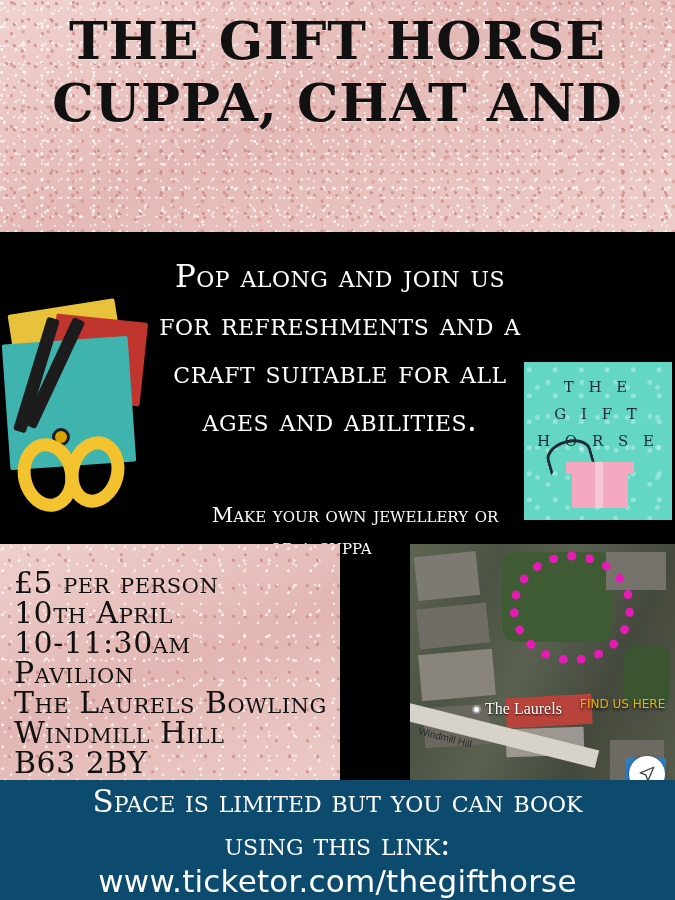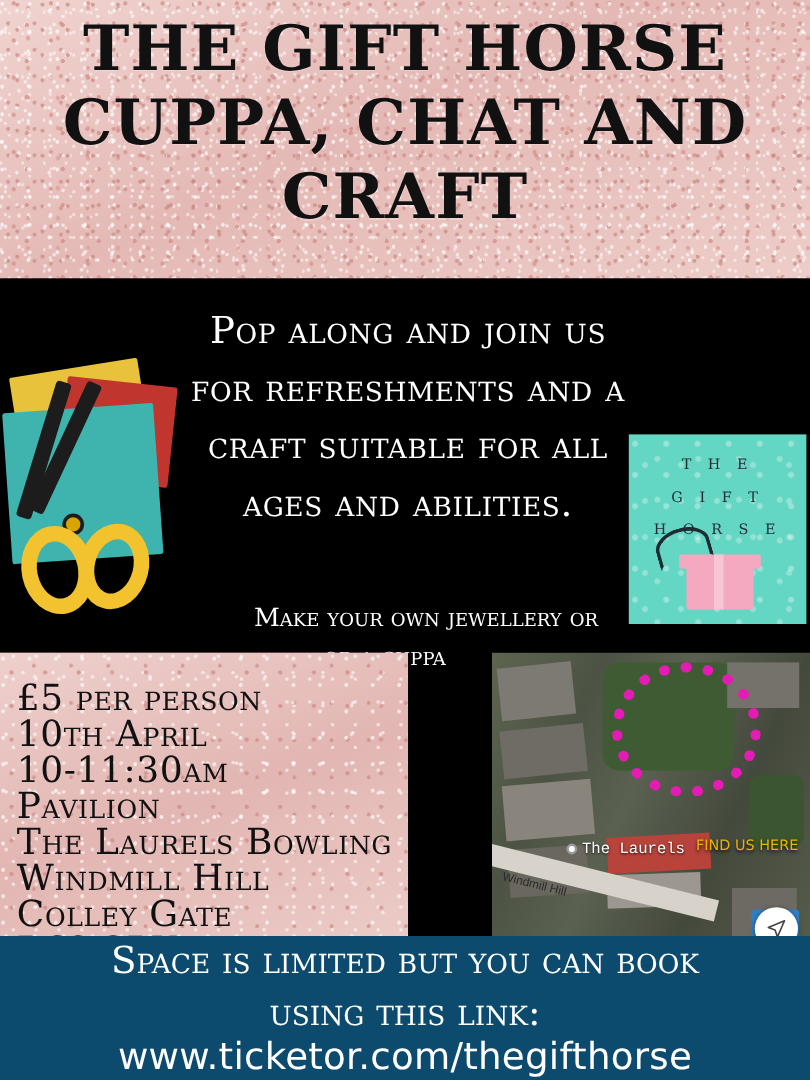--- a/index.html
+++ b/index.html
@@ -148,21 +148,21 @@
       radial-gradient(circle at 70% 60%, rgba(255,255,255,.3) 0 2px, transparent 3px),
       radial-gradient(circle at 45% 85%, rgba(255,255,255,.3) 0 2px, transparent 3px);
     background-size: 26px 26px, 34px 34px, 30px 30px;
     overflow: hidden;
   }
   .logo-text {
     position: absolute; left: 0; right: 0; top: 12px;
     text-align: center;
     color: #1f2a33;
     font-family: "DejaVu Serif", serif;
-    font-size: 12px;
+    font-size: 15px;
     letter-spacing: 5px;
     line-height: 27px;
   }
   .logo-gift {
     position: absolute; left: 48px; top: 108px;
     width: 56px; height: 38px;
     background: #f4a9c0;
     border-radius: 2px;
   }
   .logo-gift-lid {
@@ -251,22 +251,22 @@
     font-size: 10px;
     font-family: "Liberation Sans", sans-serif;
     transform: rotate(14deg);
     white-space: nowrap;
   }
   .poi {
     position: absolute;
     left: 62px; top: 156px;
     display: flex; align-items: center; gap: 4px;
     color: #fff;
-    font-size: 13px;
-    font-family: Liberation Mono, monospace;
+    font-size: 16px;
+    font-family: Liberation Serif, serif;
     text-shadow: 0 1px 2px rgba(0,0,0,.9);
     white-space: nowrap;
   }
   .poi-dot {
     width: 9px; height: 9px; border-radius: 50%;
     background: #fff; border: 2px solid #9a9a9a;
   }
   .circle-highlight {
     position: absolute;
     left: 100px; top: 8px;
@@ -326,21 +326,20 @@
 </style>
 </head>
 <body>
 
 <div class="poster">
 
   <div class="header">
     <div class="header-title">
       <span>The Gift Horse</span>
       <span class="l2">Cuppa, Chat and</span>
-      <span class="l3">Craft</span>
     </div>
   </div>
 
   <div class="mid">
     <div class="mid-body">Pop along and join us for refreshments and a craft suitable for all ages and abilities.</div>
     <div class="mid-sub">Make your own jewellery or</div>
     <div class="mid-sub2">or a cuppa</div>
   </div>
 
   <div class="craft-photo">
@@ -367,21 +366,20 @@
   </div>
 
   <div class="details">
     <div class="details-list">
       <div>£5 per person</div>
       <div>10th April</div>
       <div>10-11:30am</div>
       <div>Pavilion</div>
       <div>The Laurels Bowling</div>
       <div>Windmill Hill</div>
-      <div>Colley Gate</div>
       <div>B63 2BY</div>
     </div>
   </div>
 
   <div class="map">
     <div class="map-base"></div>
     <div class="green1"></div>
     <div class="green2"></div>
     <div class="roof r1"></div>
     <div class="roof r2"></div>

